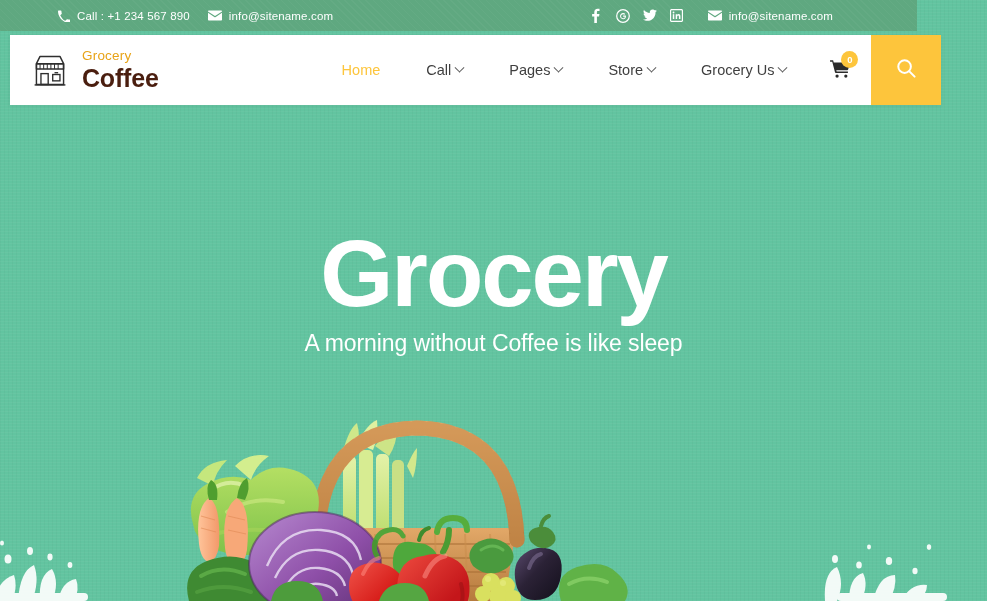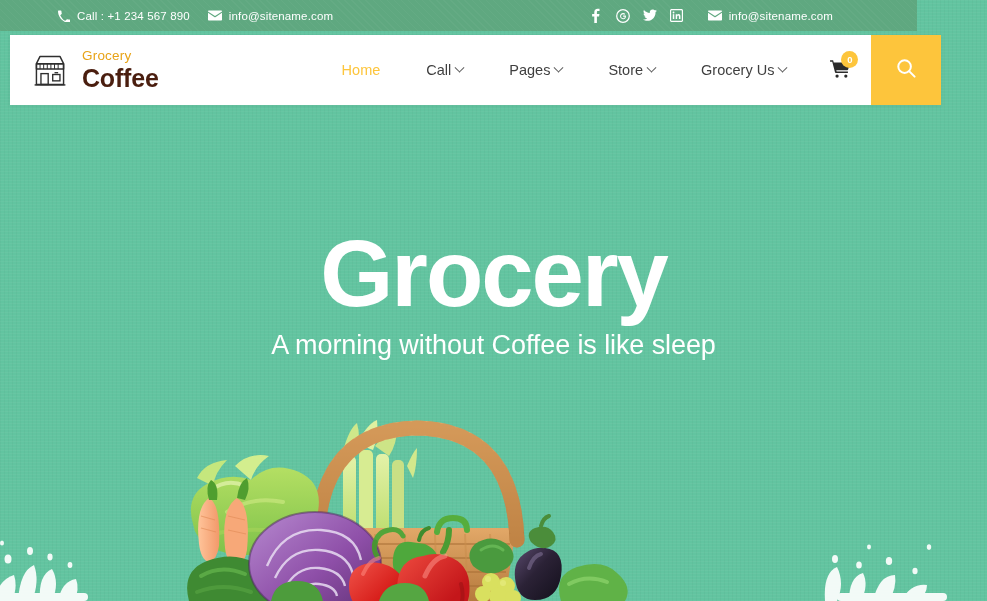--- a/index.html
+++ b/index.html
@@ -211,21 +211,21 @@
     font-weight: bold;
     letter-spacing: -2px;
     line-height: 1;
   }
   .hero-sub {
     position: absolute;
     top: 225px;
     width: 100%;
     text-align: center;
     color: #ffffff;
-    font-size: 27px;
+    font-size: 23px;
     letter-spacing: -0.1px;
   }
 
   
   .basket-wrap {
     position: absolute;
     left: 175px;
     bottom: 0;
     width: 500px;
     height: 185px;

